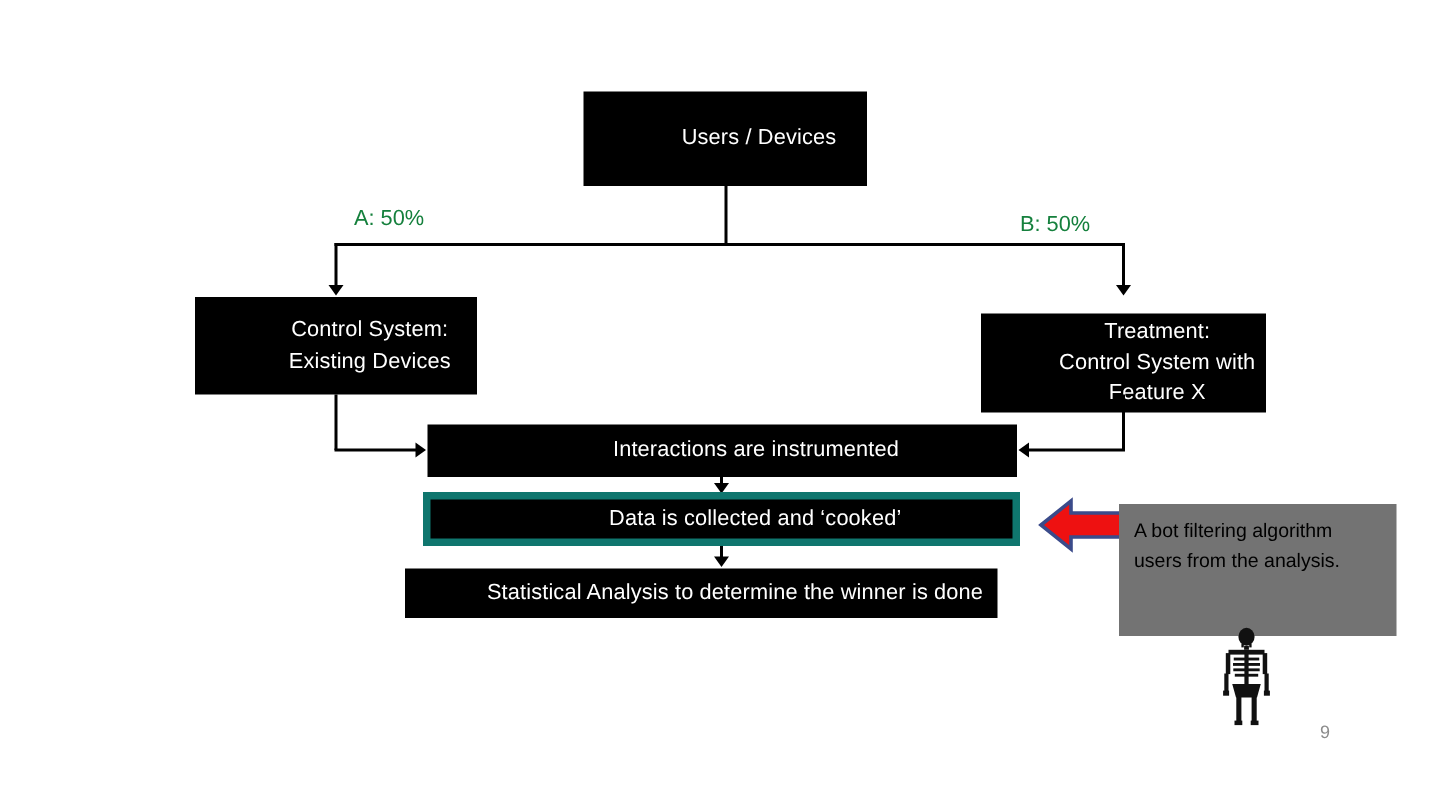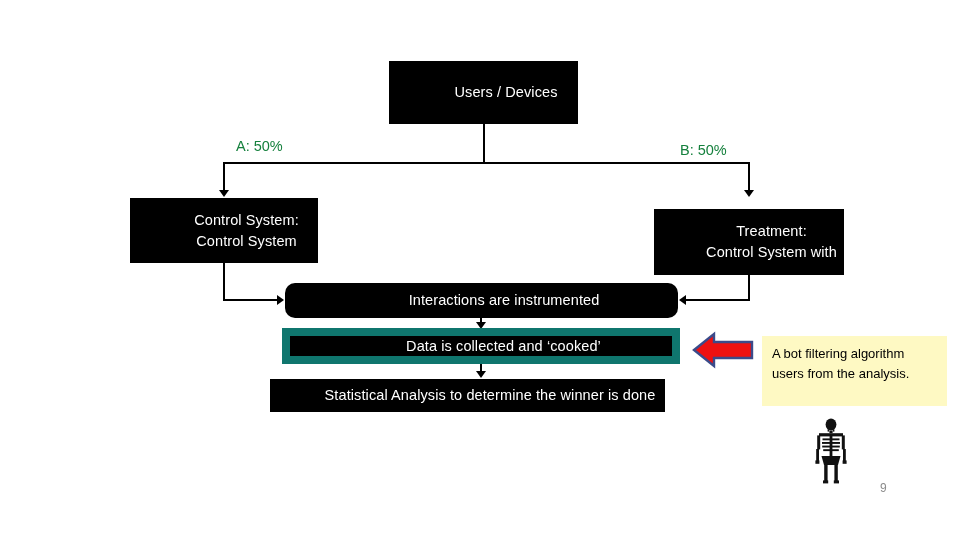--- a/index.html
+++ b/index.html
@@ -29,21 +29,21 @@
     font-size: 14.5px;
     line-height: 1.42;
     box-sizing: border-box;
     letter-spacing: .1px;
   }
   .box .lines { width: 100%; }
   .box .lines > div { white-space: nowrap; padding-left: 45px; }
 
   
   .box.highlight {
-    border: 8px solid #0f766e;
+    border: 5px solid #0f766e;
   }
 
   
   .hline, .vline {
     position: absolute;
     background: #000000;
   }
   .hline { height: 2px; }
   .vline { width: 2px; }
 
@@ -83,25 +83,25 @@
     position: absolute;
     left: 692px;
     top: 331px;
     width: 62px;
     height: 38px;
   }
 
   
   .callout {
     position: absolute;
-    left: 762px;
+    left: 746px;
     top: 336px;
     width: 185px;
-    height: 70px;
-    background: #fef9c3;
+    height: 88px;
+    background: #737373;
     color: #000000;
     font-family: "Liberation Sans", sans-serif;
     font-size: 13px;
     line-height: 1.52;
     padding: 8px 0 0 10px;
     box-sizing: border-box;
   }
   .callout div { white-space: nowrap; }
 
   
@@ -143,40 +143,41 @@
 
   <div class="vline" style="left:748px; top:162px; height:29px;"></div>
   <div class="arrow down" style="left:744px; top:190px;"></div>
 
   <div class="split-label" style="left:236px; top:138px;">A: 50%</div>
   <div class="split-label" style="left:680px; top:142px;">B: 50%</div>
 
   <div class="box" style="left:130px; top:198px; width:188px; height:65px;">
     <div class="lines">
       <div>Control System:</div>
-      <div>Control System</div>
+      <div>Existing Devices</div>
     </div>
   </div>
 
   <div class="box" style="left:654px; top:197px; width:190px; height:66px;margin-top:12px;">
     <div class="lines">
       <div>Treatment:</div>
       <div>Control System with</div>
+      <div>Feature X</div>
     </div>
   </div>
 
   <div class="vline" style="left:223px; top:263px; height:37px;"></div>
   <div class="hline" style="left:223px; top:299px; width:55px;"></div>
   <div class="arrow right" style="left:277px; top:295px;"></div>
 
   <div class="vline" style="left:748px; top:263px; height:37px;"></div>
   <div class="hline" style="left:686px; top:299px; width:64px;"></div>
   <div class="arrow left" style="left:679px; top:295px;"></div>
 
-  <div class="box" style="left:285px; top:283px; width:393px; height:35px;border-radius:10px;">
+  <div class="box" style="left:285px; top:283px; width:393px; height:35px;">
     <div class="lines">
       <div>Interactions are instrumented</div>
     </div>
   </div>
 
   <div class="vline" style="left:480px; top:318px; height:6px;"></div>
   <div class="arrow down" style="left:476px; top:322px;"></div>
 
   <div class="box highlight" style="left:282px; top:328px; width:398px; height:36px;">
     <div class="lines">

